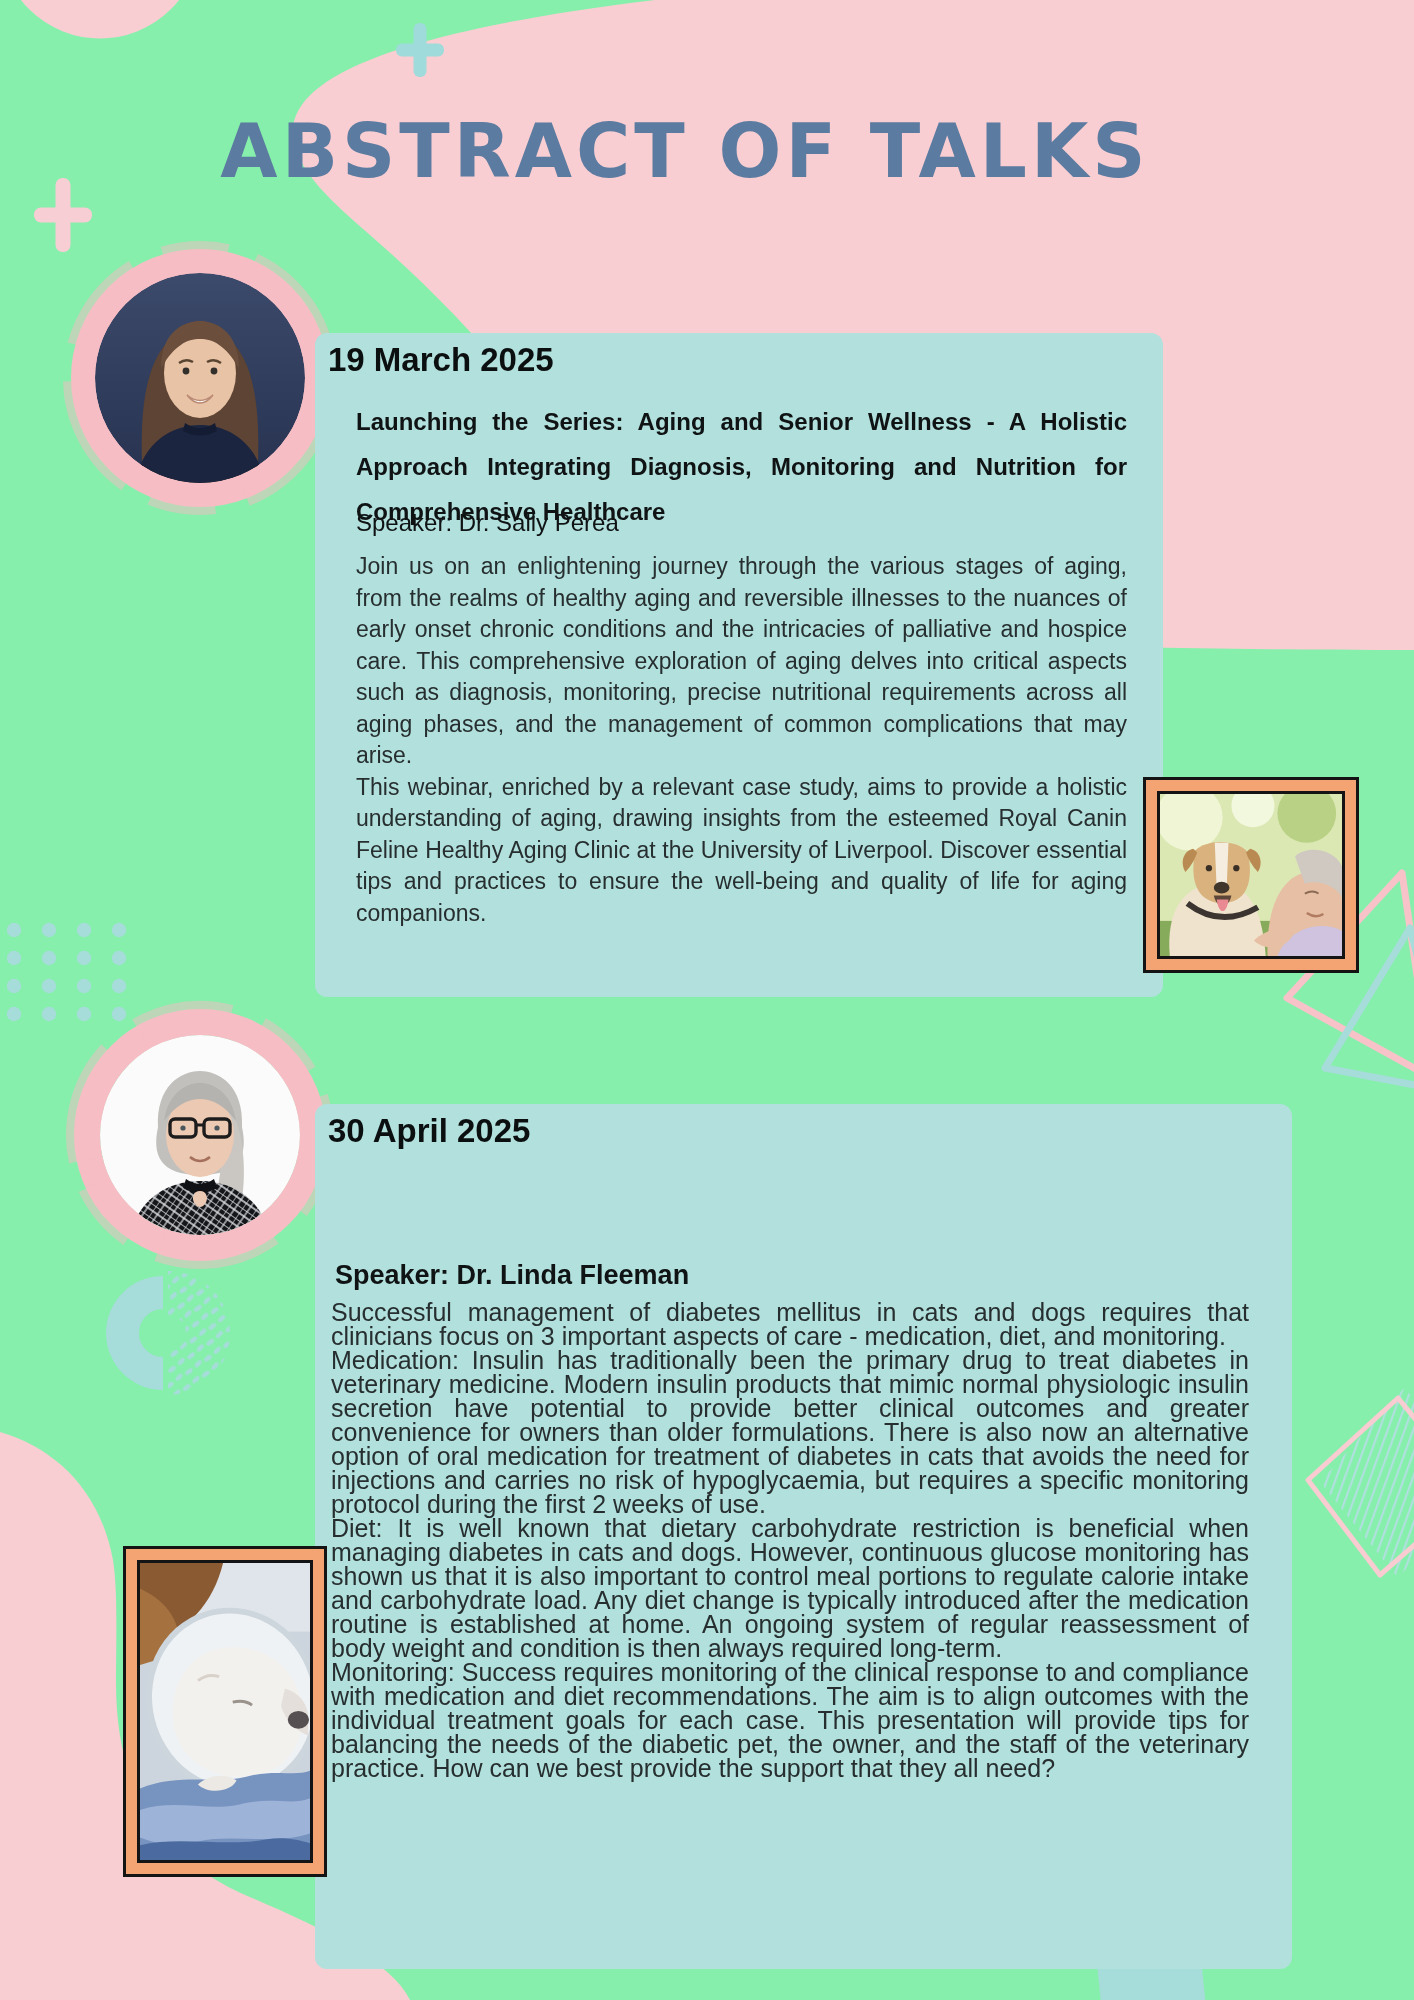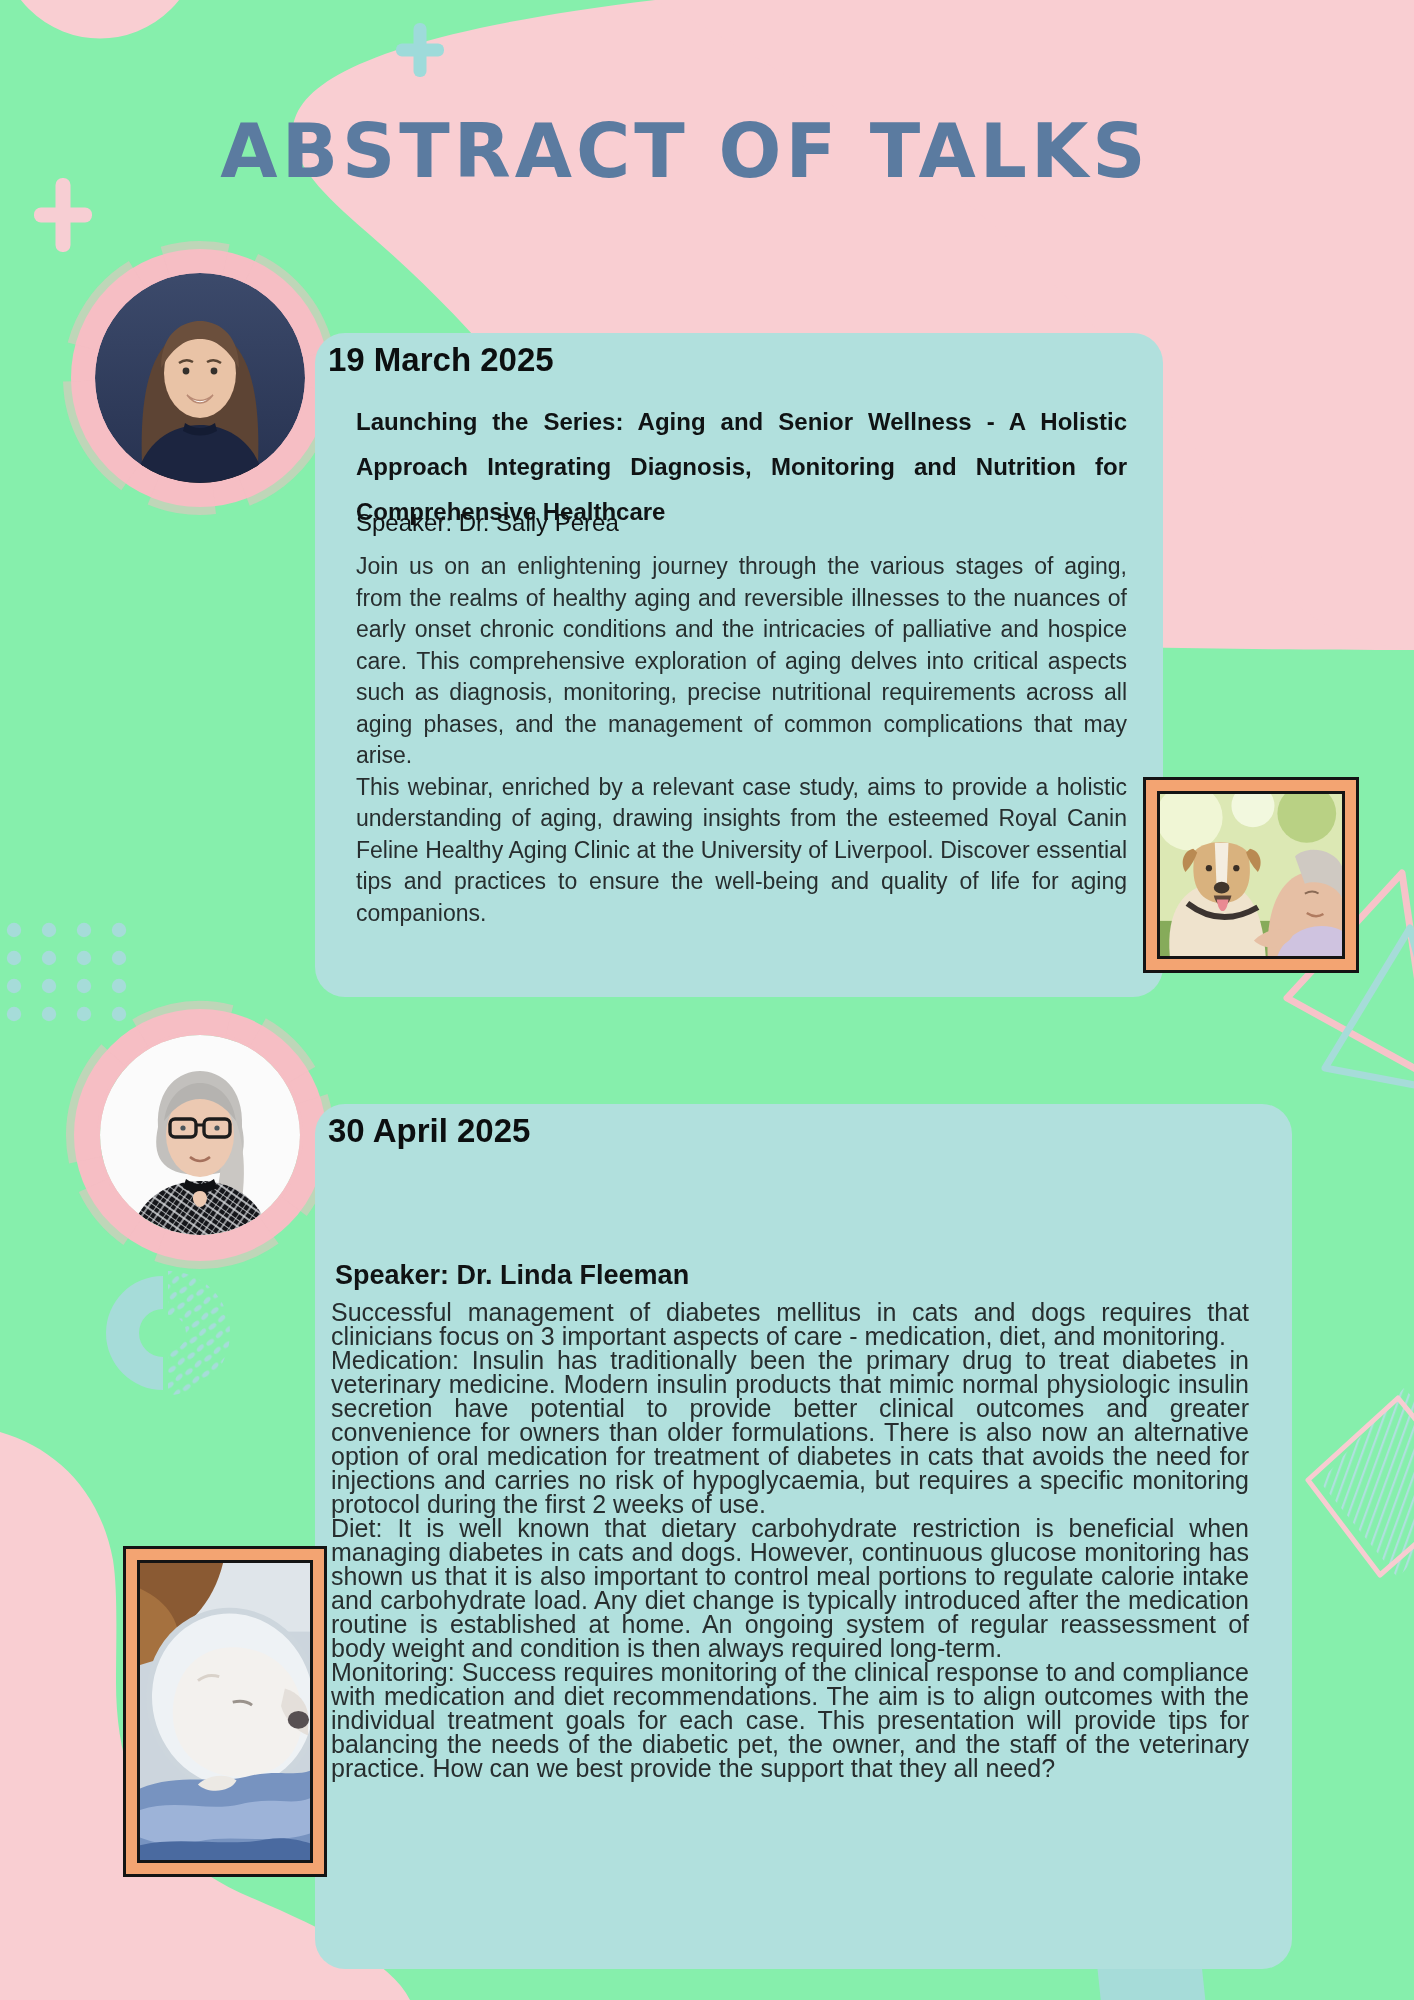--- a/index.html
+++ b/index.html
@@ -8,21 +8,21 @@
     background:#86efac; overflow:hidden;
     font-family:"Liberation Sans", sans-serif;
   }
   .bg{position:absolute; left:0; top:0; width:1414px; height:2000px;}
   .title{
     position:absolute; left:180px; top:108px; width:1010px; margin:0;
     text-align:center; font-family:"DejaVu Sans", sans-serif;
     font-weight:bold; font-size:74px; letter-spacing:4px; color:#5b7ba0;
   }
   .card{
-    position:absolute; background:#b1e0dd; border-radius:30px; overflow:hidden;
+    position:absolute; background:#b1e0dd; border-radius:12px; overflow:hidden;
     color:#101314;
   }
   .card1{left:315px; top:333px; width:848px; height:664px;}
   .card2{left:315px; top:1093px; width:977px; height:865px;margin-top:11px;}
   .card .date{
     position:absolute; left:13px; top:8px; margin:0;
     font-size:33px; font-weight:bold; color:#0c0f10;
   }
   .card1 .ttl{position:absolute; left:41px; top:66px; width:771px; margin:0;
     font-size:24px; font-weight:bold; line-height:45px; text-align:justify;}

